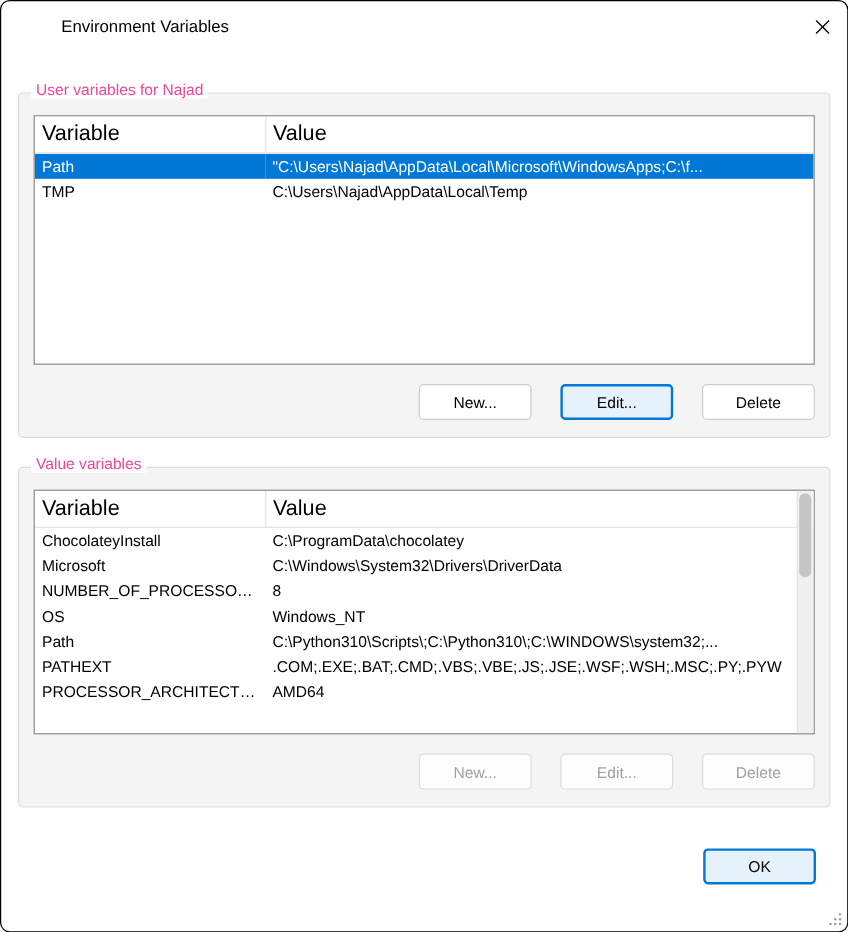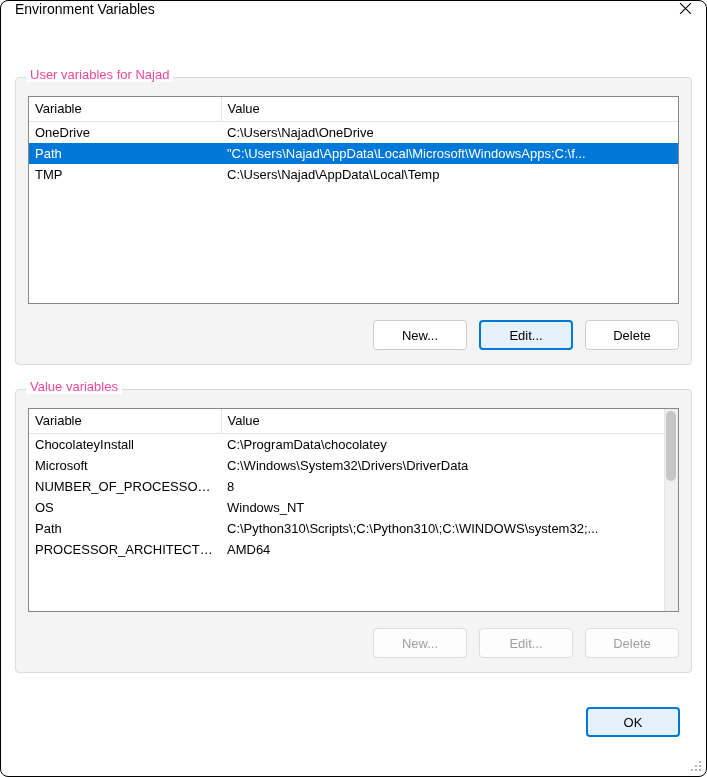--- a/index.html
+++ b/index.html
@@ -9,23 +9,25 @@
       background: #fff;
       width: 707px;
       height: 777px;
       overflow: hidden;
       border: 1px solid #000;
       border-radius: 8px;
       position: relative;
     }
     .titlebar {
       display: flex;
+      align-items: center;
       justify-content: space-between;
       padding: 0 14px;
       height: 42px;
+      margin-left: 36px;
     }
     .titlebar .title {
       font-size: 14px;
       color: #000;
     }
     .close-btn {
       width: 14px;
       height: 14px;
       display: flex;
       align-items: center;
@@ -61,21 +63,21 @@
       position: relative;
     }
     .table {
       width: 100%;
       border-collapse: collapse;
       table-layout: fixed;
     }
     .table th {
       text-align: left;
       font-weight: normal;
-      font-size: 13px;
+      font-size: 18px;
       padding: 4px 6px 5px 6px;
       border-right: 1px solid #e5e5e5;
       border-bottom: 1px solid #e5e5e5;
       background: #fff;
       white-space: nowrap;
       overflow: hidden;
     }
     .table th:last-child { border-right: none; }
     .table td {
       padding: 3px 6px;
@@ -104,21 +106,21 @@
       right: 2px;
       top: 2px;
       width: 10px;
       height: 70px;
       background: #c6c6c6;
       border-radius: 5px;
     }
     .btn-row {
       display: flex;
       justify-content: flex-end;
-      gap: 12px;
+      gap: 24px;
       margin-top: 16px;
     }
     .btn {
       min-width: 94px;
       height: 30px;
       background: #ffffff;
       border: 1px solid #ccc;
       border-radius: 4px;
       font-size: 13px;
       color: #000;
@@ -178,24 +180,20 @@
             <col class="col-var">
             <col class="col-val">
           </colgroup>
         <thead>
           <tr>
             <th>Variable</th>
             <th>Value</th>
           </tr>
         </thead>
         <tbody id="user-tbody">
-            <tr>
-              <td>OneDrive</td>
-              <td>C:\Users\Najad\OneDrive</td>
-            </tr>
             <tr class="selected">
               <td>Path</td>
               <td>"C:\Users\Najad\AppData\Local\Microsoft\WindowsApps;C:\f...</td>
             </tr>
             <tr>
               <td>TMP</td>
               <td>C:\Users\Najad\AppData\Local\Temp</td>
             </tr>
           </tbody>
       </table>
@@ -236,20 +234,24 @@
             </tr>
             <tr>
               <td>OS</td>
               <td>Windows_NT</td>
             </tr>
             <tr>
               <td>Path</td>
               <td>C:\Python310\Scripts\;C:\Python310\;C:\WINDOWS\system32;...</td>
             </tr>
             <tr>
+              <td>PATHEXT</td>
+              <td>.COM;.EXE;.BAT;.CMD;.VBS;.VBE;.JS;.JSE;.WSF;.WSH;.MSC;.PY;.PYW</td>
+            </tr>
+            <tr>
               <td>PROCESSOR_ARCHITECTU...</td>
               <td>AMD64</td>
             </tr>
           </tbody>
       </table>
       <div class="scrollbar-track">
         <div class="scrollbar-thumb"></div>
       </div>
     </div>
     <div class="btn-row">

